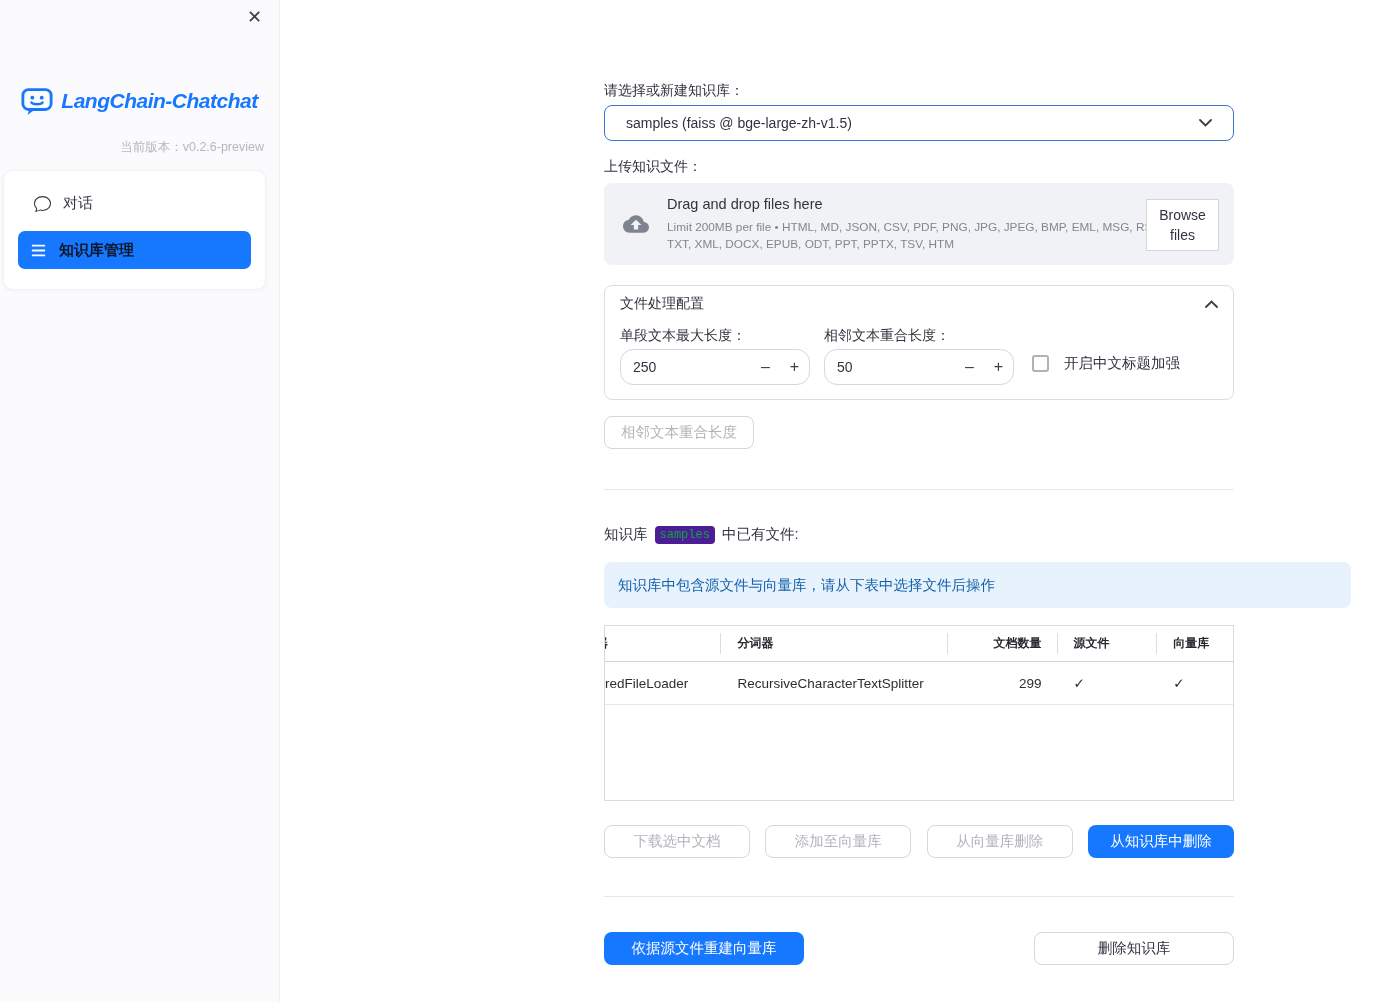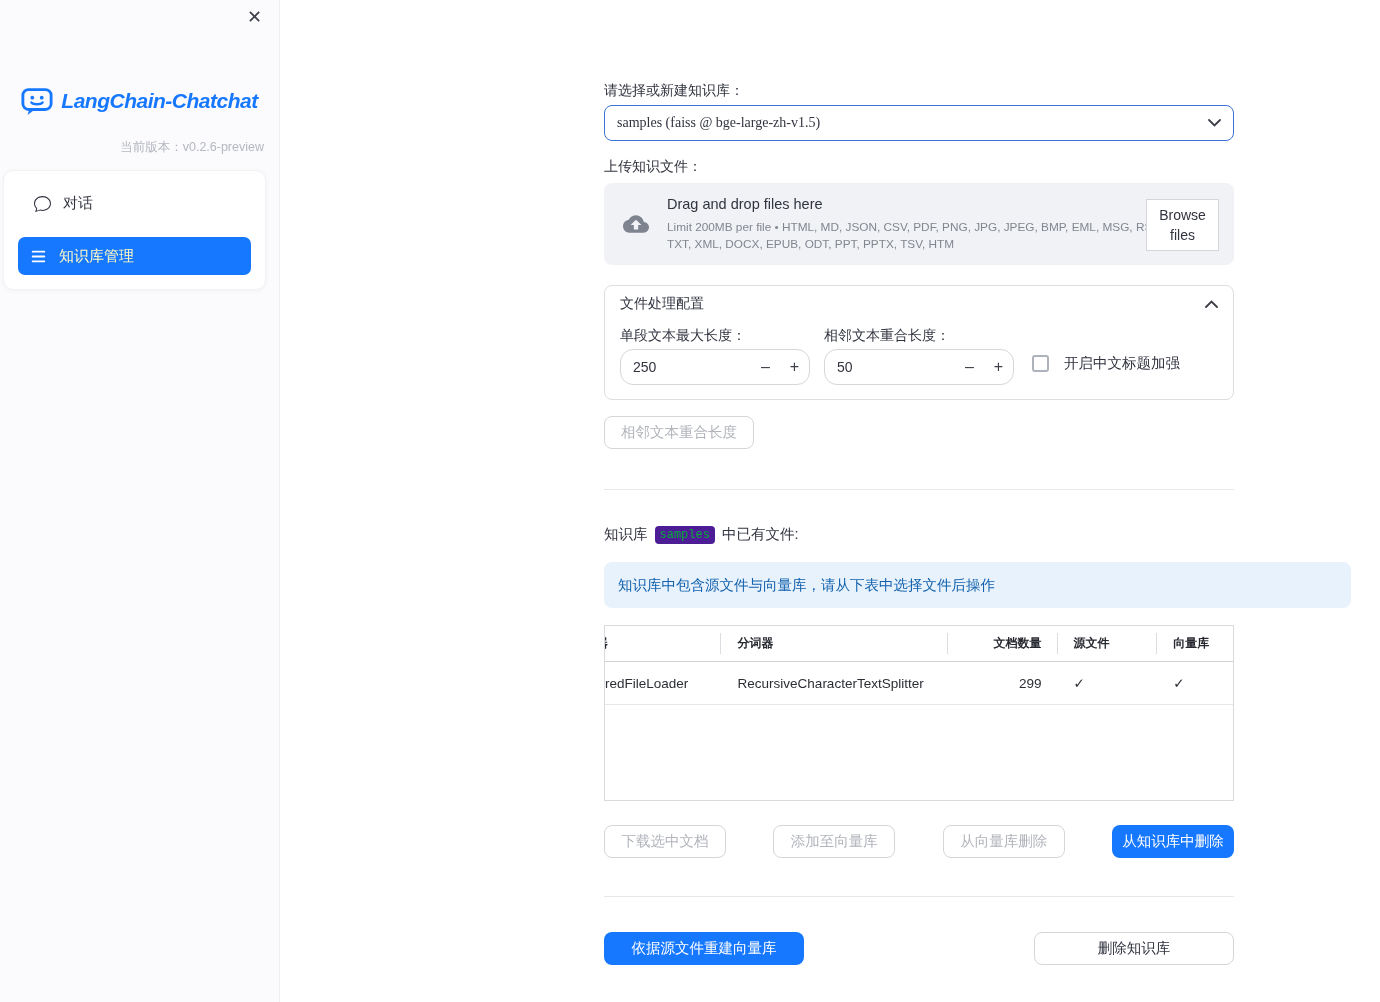--- a/index.html
+++ b/index.html
@@ -31,42 +31,42 @@
     color: var(--accent, #1677ff); letter-spacing: -0.5px; white-space: nowrap;
   }
   .version {
     position: absolute; top: 139px; right: 15px;
     font-size: 12.5px; color: #b4b7bf;
   }
   .menu-card {
     position: absolute; top: 170px; left: 3px; width: 263px; height: 120px;
     background: #ffffff; border: 1px solid #f2f2f5; border-radius: 10px;
     box-shadow: 0 1px 5px rgba(0,0,0,0.04);
-    padding: 13px 14px; display: flex; flex-direction: column; gap: 15px;
+    padding: 13px 14px; display: flex; flex-direction: column; gap: 9px;
   }
   .menu-item {
     height: 38px; display: flex; align-items: center; gap: 12px;
     padding: 0 16px; border-radius: 7px; font-size: 15px; color: #31333f;
     cursor: pointer;
   }
   .menu-item .mi-icon { display: flex; color: #31333f; }
-  .menu-item.active { background: var(--accent, #1677ff); color: #fef9c3; font-weight: 400; padding-left: 12px; }
+  .menu-item.active { background: var(--accent, #1677ff); color: #0f172a; font-weight: 700; padding-left: 12px; }
   .menu-item.active .mi-icon { color: #ffffff; }
 
   
   .main { position: absolute; left: 604px; top: 0; width: 630px; height: 1002px; }
   .lbl { position: absolute; left: 0; font-size: 14px; color: #31333f; white-space: nowrap; }
   #kb-label { top: 82px; }
   #upload-label { top: 158px; }
 
   .selectbox {
     position: absolute; top: 105px; left: 0; width: 630px; height: 36px;
     border: 1px solid #3b74d6; border-radius: 8px; background: #fff;
     display: flex; align-items: center; justify-content: space-between;
-    padding: 0 12px; font-size: 14px; cursor: pointer; font-family: Liberation Serif, serif;
+    padding: 0 21px; font-size: 14px; cursor: pointer;
   }
   .chev { display: flex; color: #3c3f47; }
 
   .uploader {
     position: absolute; top: 183px; left: 0; width: 630px; height: 82px;
     background: #f0f2f6; border-radius: 8px;
     display: flex; align-items: center; padding: 0 15px;
   }
   .cloud { color: #7e8390; margin-right: 14px; display: flex; flex-shrink: 0; }
   .up-title { font-size: 14.5px; color: #31333f; margin-bottom: 7px; }
@@ -151,21 +151,21 @@
   .c2 { width: 228px; padding-left: 18px; }
   .c3 { width: 110px; justify-content: flex-end; padding-right: 15px; }
   .c4 { width: 100px; padding-left: 17px; }
   .c5 { width: 77px;  padding-left: 17px; }
   .clip-h { margin-left: -9px; }
   .nowrap { white-space: nowrap; }
 
   
   .btn-row { position: absolute; top: 825px; left: 0; width: 630px; display: flex; justify-content: space-between; }
   .act-btn {
-    width: 122px; height: 33px; border-radius: 8px; font-size: 14.5px;
+    width: 146px; height: 33px; border-radius: 8px; font-size: 14.5px;
     display: flex; align-items: center; justify-content: center; white-space: nowrap;
   }
   .act-btn.disabled { border: 1px solid #d5d6da; color: #b1b4bb; background: #fff; cursor: not-allowed; }
   .act-btn.primary { background: var(--accent, #1677ff); color: #fff; border: none; cursor: pointer; }
 
   .bottom-btn {
     position: absolute; top: 932px; width: 200px; height: 33px; border-radius: 8px;
     font-size: 14.5px; display: flex; align-items: center; justify-content: center;
     white-space: nowrap; cursor: pointer;
   }

